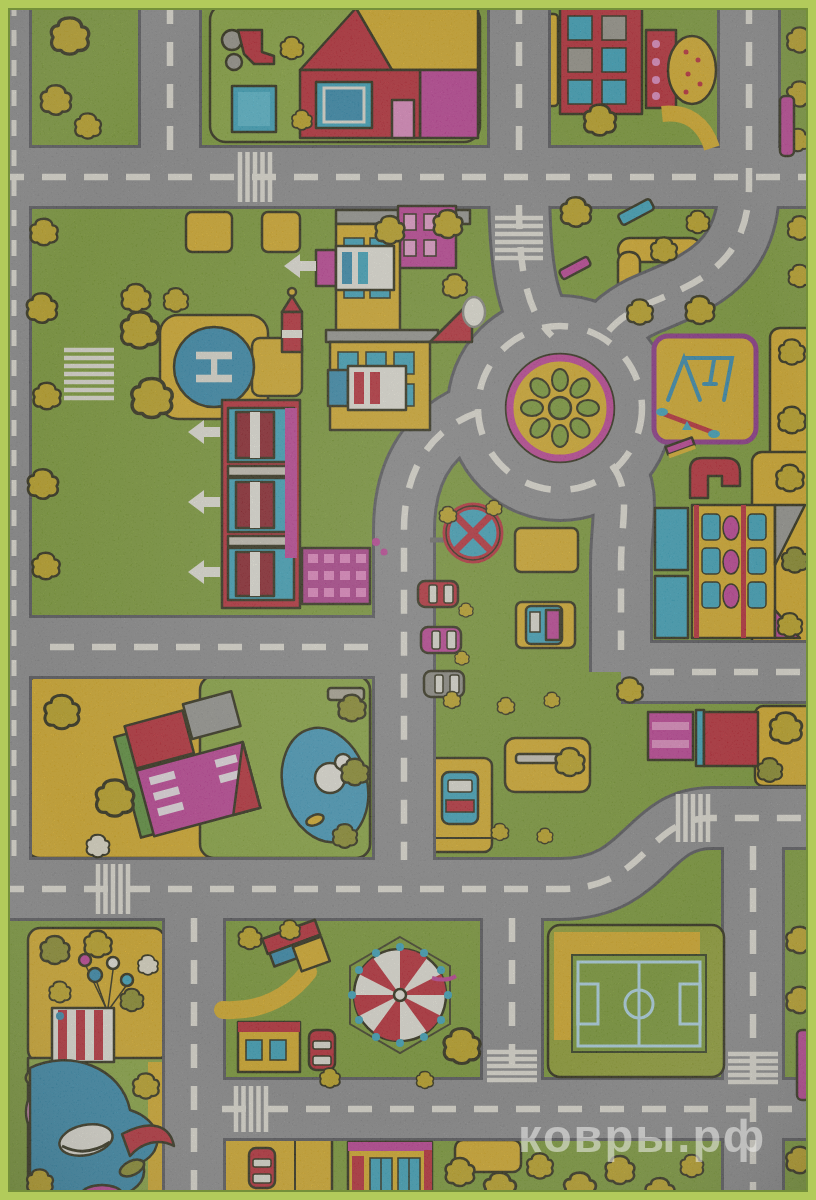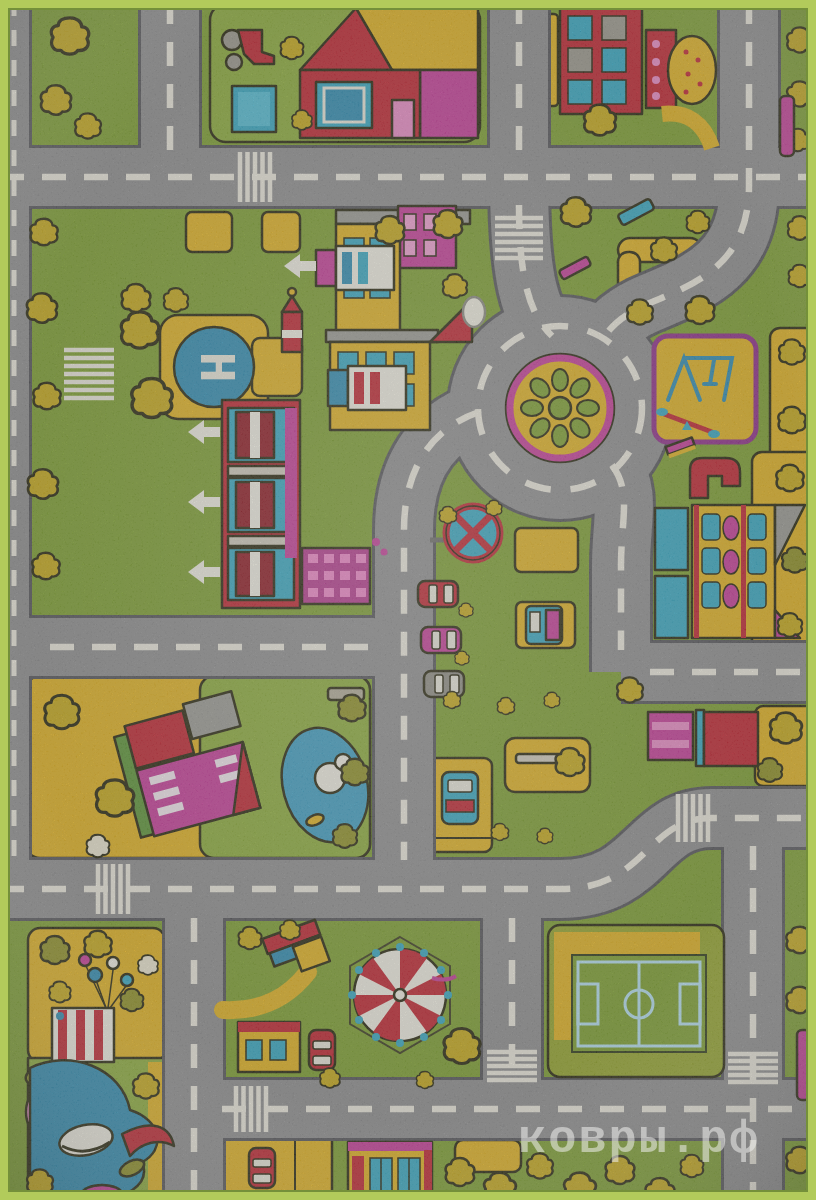--- a/index.html
+++ b/index.html
@@ -5,21 +5,21 @@
   :root{
     --grass:#7d9f31; --grassLight:#8cab3c; --road:#8e8e90; --roadEdge:#55555a;
     --roadDash:#eae7dc; --yellow:#e0b122; --tree:#c6a91c; --treeDark:#8f9026;
     --treeEdge:#2f2e10; --red:#bf2531; --darkRed:#8e1a24; --magenta:#c43d98;
     --pink:#e98cc6; --purple:#8e2f8a; --blue:#2f8cb1; --teal:#37a7c2;
     --lightBlue:#b5dff0; --white:#efede2; --outline:#27260f; --edge:#b2cb5b;
     --gray:#9b988e; --watermark:#f0f0ee;
   }
   html,body{margin:0;padding:0;background:#222;}
   #stage{width:816px;height:1200px;position:relative;overflow:hidden;
-    font-family:Liberation Mono, monospace;}
+    font-family:Liberation Sans, sans-serif;}
   svg{display:block}
   .ol{stroke:var(--outline);stroke-width:2.5;stroke-linejoin:round}
   .rdc{fill:none;stroke:var(--roadEdge);stroke-width:64}
   .rd {fill:none;stroke:var(--road);stroke-width:58}
   .dash{fill:none;stroke:var(--roadDash);stroke-width:6.5;stroke-dasharray:24 18}
   .cw{stroke:var(--roadDash);stroke-width:4.5;fill:none}
   .wm{font-weight:bold;font-size:47px;letter-spacing:2px;fill:var(--watermark);opacity:.55}
 </style>
 </head>
 <body>

